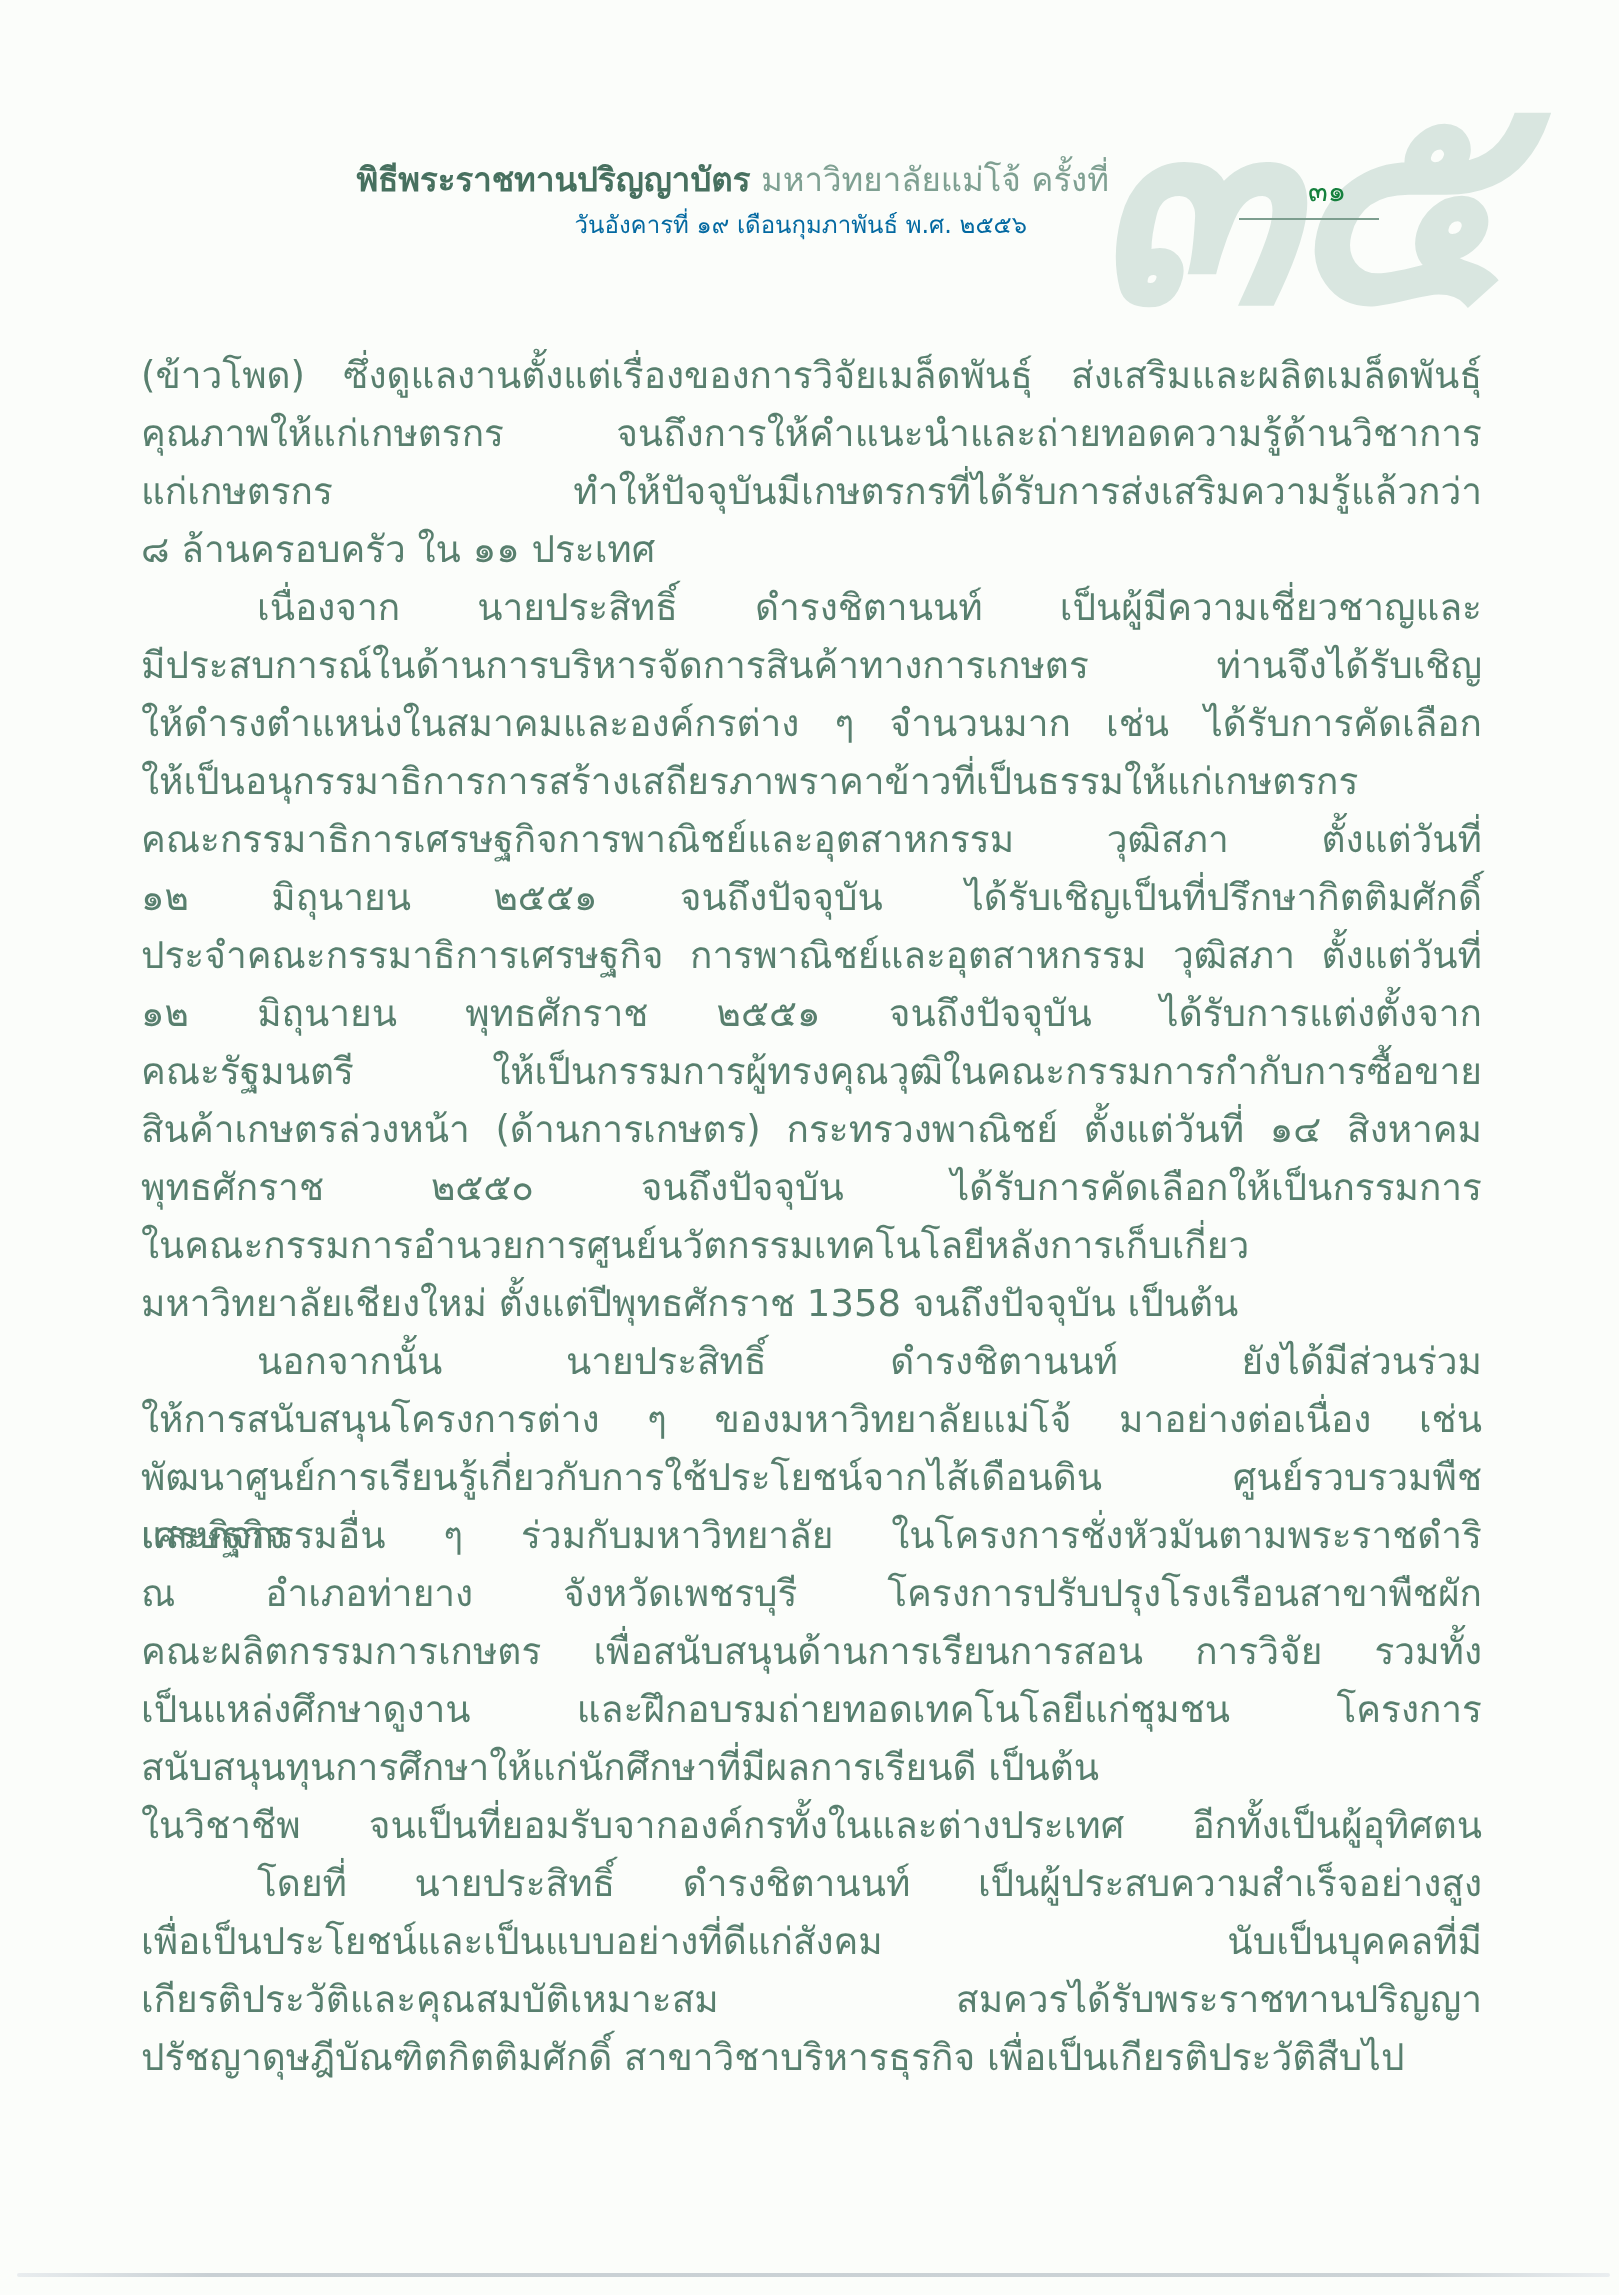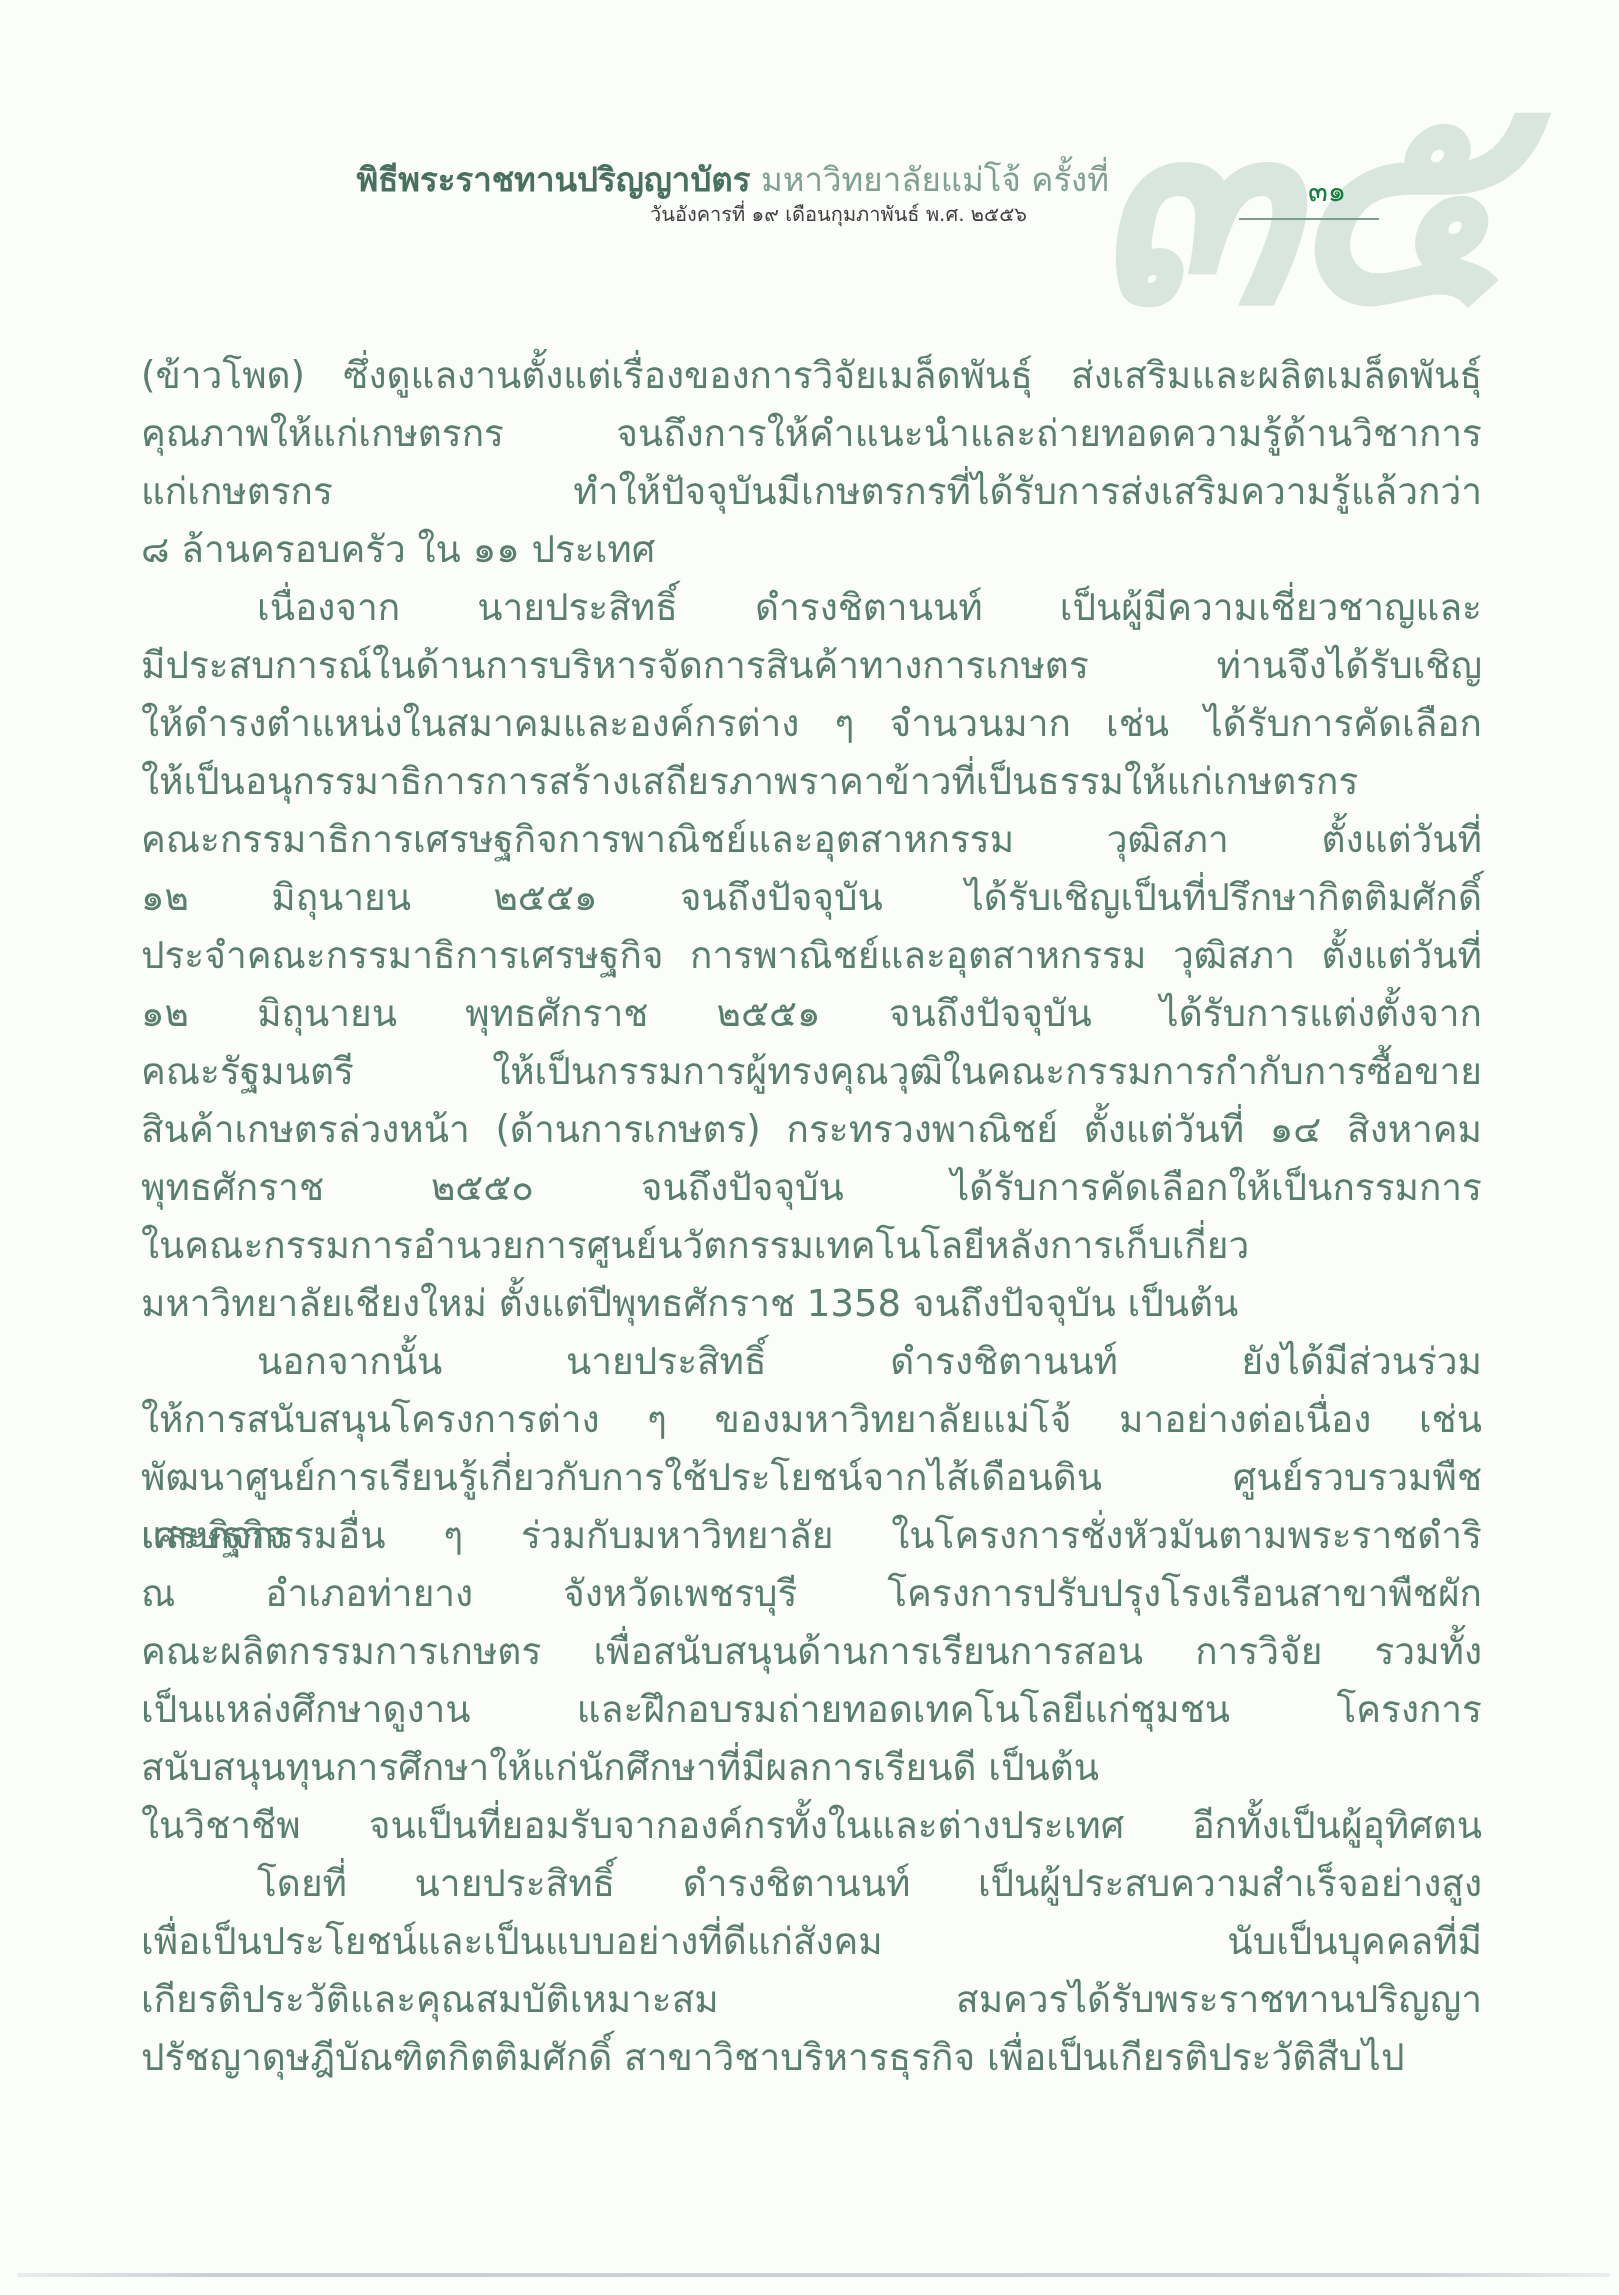--- a/index.html
+++ b/index.html
@@ -12,21 +12,21 @@
   .watermark {
     position:absolute; left:1092px; top:49px;
     font-size:298px; line-height:1; font-weight:bold;
     color:#d9e6e0; letter-spacing:-9.7px; user-select:none;font-style:italic;
   }
   
   .hdr { position:absolute; right:510px; top:159px; text-align:right; white-space:nowrap; }
   .hdr-line1 { font-size:33px; line-height:1.25; }
   .hdr-title-bold  { font-weight:bold; color:#47705f; }
   .hdr-title-light { font-weight:normal; color:#7fa092; }
-  .hdr-line2 { font-size:20px; line-height:1.2; margin-top:2px; margin-right:82px; color:#404040; }
+  .hdr-line2 { font-size:24px; line-height:1.2; margin-top:11px; margin-right:82px; color:#0369a1; }
   
   .page-num {
     position:absolute; left:1275px; top:177px; width:104px;
     text-align:center; font-size:29px; color:#15803d; line-height:1;
   }
   .page-num-line {
     position:absolute; left:1239px; top:218px; width:140px; height:2.1px;
     background:#7d9e8f;
   }
   

